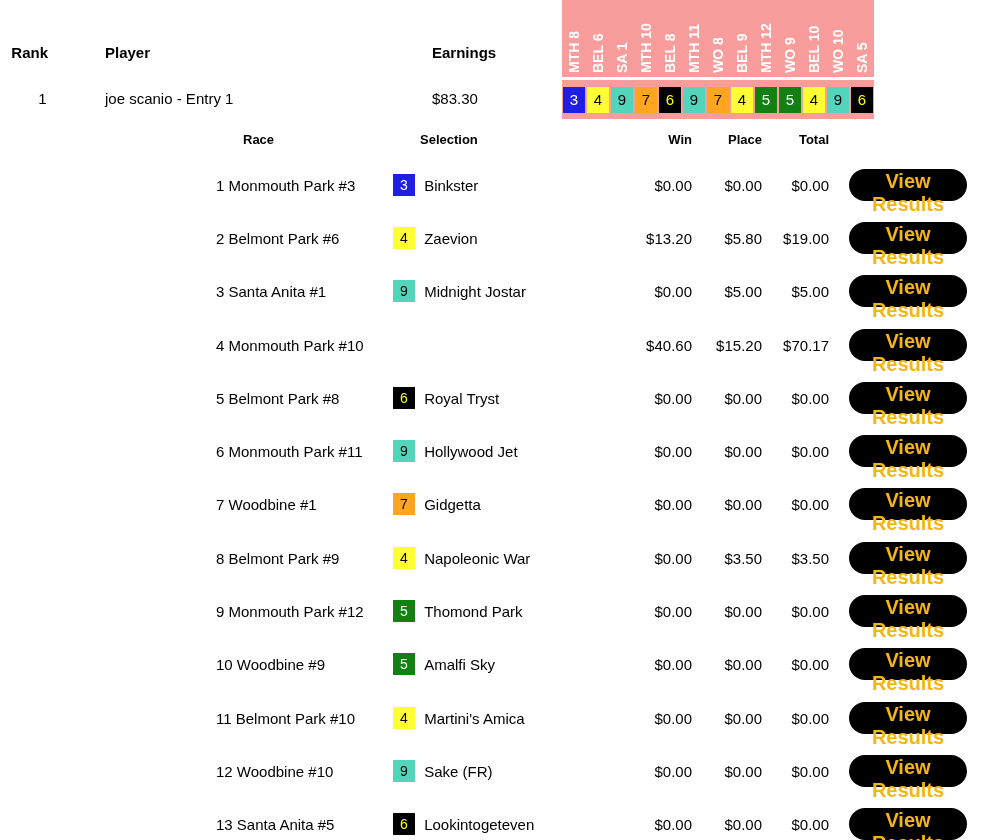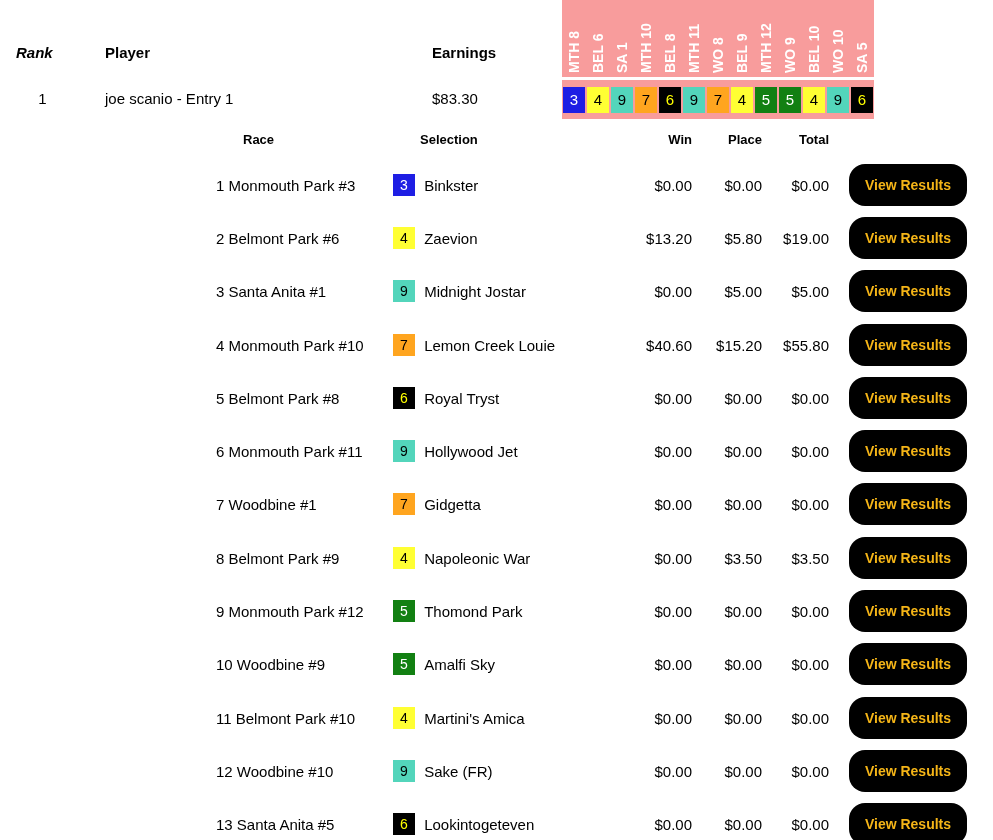--- a/index.html
+++ b/index.html
@@ -10,21 +10,21 @@
     font-family: "Liberation Sans", sans-serif;
     color: #000;
     overflow: hidden;
     position: relative;
   }
   .abs { position: absolute; }
 
   
   .lb-label { font-weight: 700; font-size: 15px; }
   .lb-value { font-size: 15px; }
-  .pos-rank     { left: 16px;  width: 45px; text-align: left; font-style: italic; }
+  .pos-rank     { left: 3px;  width: 45px; text-align: right; }
   .pos-rank-val { left: 20px;  width: 45px; text-align: center; }
   .pos-player   { left: 105px; }
   .pos-earnings { left: 432px; }
   .row-head { top: 44px; }
   .row-entry { top: 90px; }
 
   
   .picks-strip {
     left: 562px; top: 0; width: 312px; height: 119px;
     background: var(--pink, #F89C9C);
@@ -66,25 +66,25 @@
     font-size: 15px; white-space: nowrap;
   }
   .sel-chip {
     display: inline-block; width: 22px; height: 22px; line-height: 22px;
     text-align: center; font-size: 14px; vertical-align: middle;
     margin-right: 5px;
   }
   .horse-name { vertical-align: middle; }
   .view-results {
     position: absolute; top: 50%; transform: translateY(-50%);
-    right: 26px; width: 118px; height: 42px;
+    right: 26px; width: 118px; height: 32px;
     background: #000; color: var(--gold, #F5B517);
     border: none; border-radius: 16px;
     font-family: "Liberation Sans", sans-serif;
-    font-size: 14px; font-weight: 700;
+    font-size: 20px; font-weight: 700;
     cursor: pointer;
   }
 </style>
 </head>
 <body>
 
 <span class="abs lb-label row-head pos-rank">Rank</span>
 <span class="abs lb-label row-head pos-player">Player</span>
 <span class="abs lb-label row-head pos-earnings">Earnings</span>
 
@@ -190,27 +190,23 @@
       <span class="horse-name">Midnight Jostar</span>
     </span>
     <span class="cell pos-win">$0.00</span>
     <span class="cell pos-place">$5.00</span>
     <span class="cell pos-total">$5.00</span>
     <button class="view-results" style="background: rgb(0, 0, 0);">View Results</button>
   </div>
 
   <div class="result-row">
     <span class="cell pos-race race-label">4 Monmouth Park #10</span>
-    <span class="cell pos-selection">
-      <span class="sel-chip" style="background: rgb(255, 165, 31); color: rgb(0, 0, 0);">7</span>
-      <span class="horse-name">Lemon Creek Louie</span>
-    </span>
     <span class="cell pos-win">$40.60</span>
     <span class="cell pos-place">$15.20</span>
-    <span class="cell pos-total">$55.80</span>
+    <span class="cell pos-total">$70.17</span>
     <button class="view-results" style="background: rgb(0, 0, 0);">View Results</button>
   </div>
 
   <div class="result-row">
     <span class="cell pos-race race-label">5 Belmont Park #8</span>
     <span class="cell pos-selection">
       <span class="sel-chip" style="background: rgb(0, 0, 0); color: rgb(255, 255, 0);">6</span>
       <span class="horse-name">Royal Tryst</span>
     </span>
     <span class="cell pos-win">$0.00</span>

